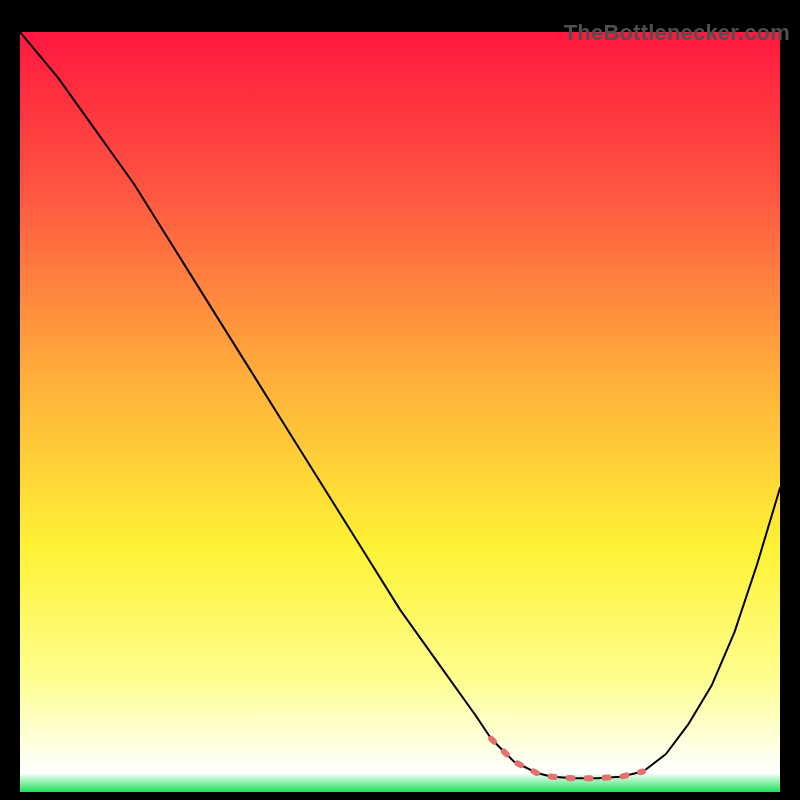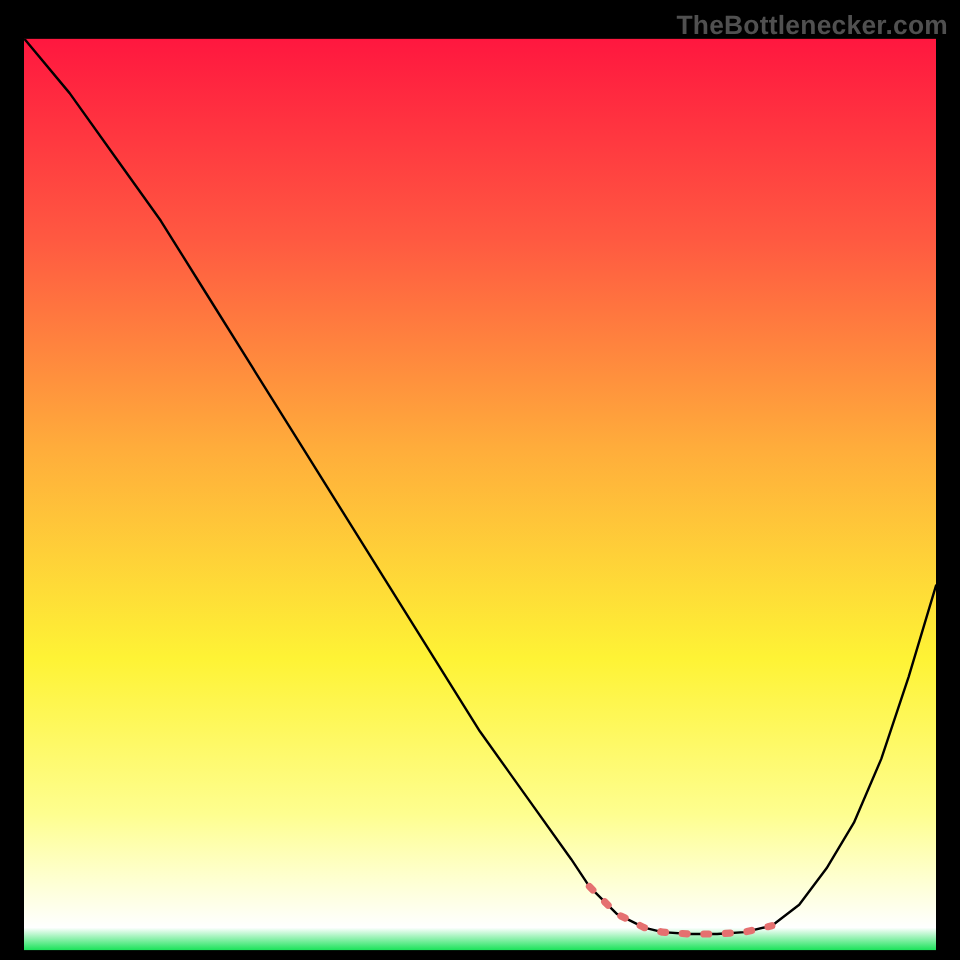--- a/index.html
+++ b/index.html
@@ -5,21 +5,21 @@
   * { margin: 0; padding: 0; box-sizing: border-box; }
   html, body { width: 800px; height: 800px; overflow: hidden; }
   .wrap {
     position: relative;
     width: 800px;
     height: 800px;
     background: #000;
   }
   .watermark {
     position: absolute;
-    top: 8px;
+    top: 20px;
     right: 10px;
     color: #505050;
     font-family: Arial, Helvetica, sans-serif;
     font-size: 22px;
     font-weight: 600;
     letter-spacing: 0.2px;
     z-index: 5;
   }
   .plot {
     position: absolute;

